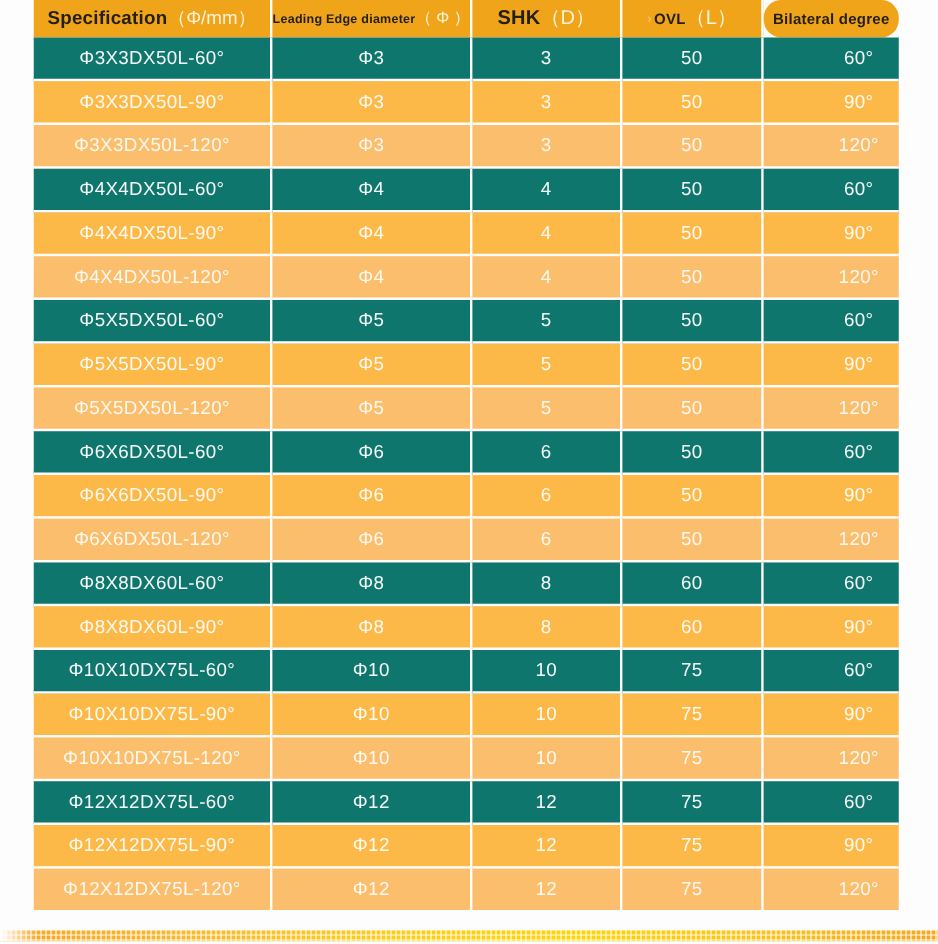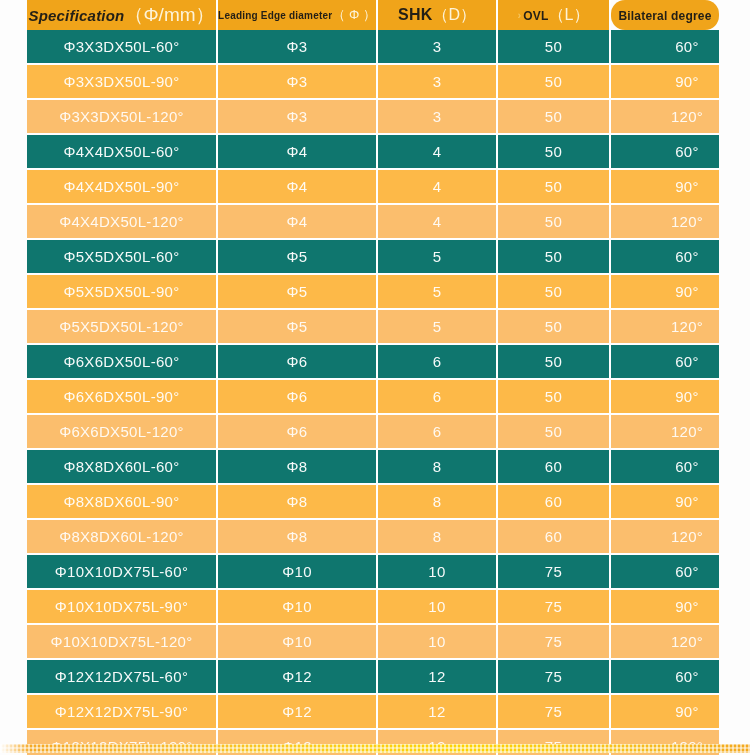--- a/index.html
+++ b/index.html
@@ -44,22 +44,22 @@
   }
   thead th:last-child{border-right:none;border-radius:14px;}
   .h-main{
     color:#231f16;
     letter-spacing:.2px;
   }
   .h-sub{
     color:#fdf3d8;
     font-weight:normal;
   }
-  .th-spec .h-main{font-size:15px;font-style:italic;}
-  .th-spec .h-sub{font-size:19px;}
+  .th-spec .h-main{font-size:15px;}
+  .th-spec .h-sub{font-size:15px;}
   .th-led .h-main{font-size:10px;}
   .th-led .h-sub{font-size:13px;}
   .th-shk .h-main{font-size:16px;}
   .th-shk .h-sub{font-size:16px;}
   .th-ovl .h-main{font-size:12px;}
   .th-ovl .h-sub{font-size:16px;}
   .th-bil .h-main{font-size:12px;}
   .th-arrow{
     color:#f6c45c;
     font-size:11px;
@@ -249,27 +249,20 @@
             <td>60</td>
             <td>60°</td>
           </tr>
           <tr class="t1">
             <td class="c-spec">Φ8X8DX60L-90°</td>
             <td>Φ8</td>
             <td>8</td>
             <td>60</td>
             <td>90°</td>
           </tr>
-          <tr class="t2">
-            <td class="c-spec">Φ8X8DX60L-120°</td>
-            <td>Φ8</td>
-            <td>8</td>
-            <td>60</td>
-            <td>120°</td>
-          </tr>
           <tr class="t0">
             <td class="c-spec">Φ10X10DX75L-60°</td>
             <td>Φ10</td>
             <td>10</td>
             <td>75</td>
             <td>60°</td>
           </tr>
           <tr class="t1">
             <td class="c-spec">Φ10X10DX75L-90°</td>
             <td>Φ10</td>

